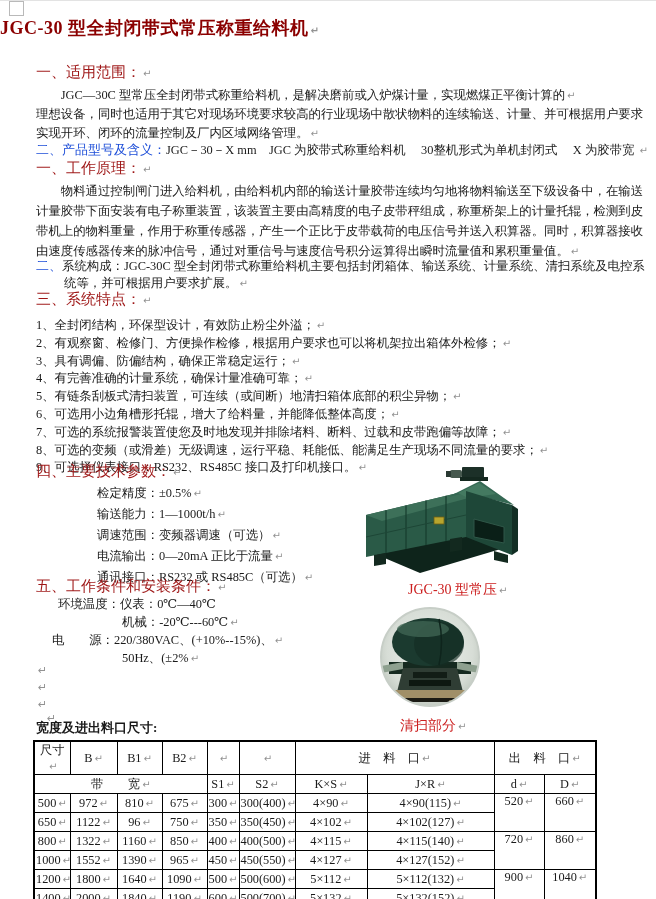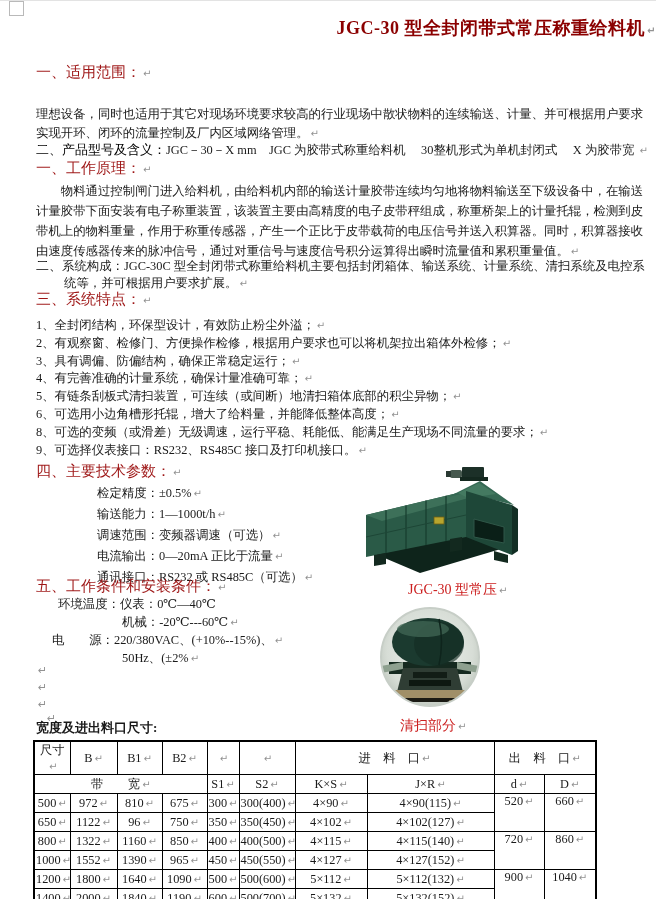--- a/index.html
+++ b/index.html
@@ -3,24 +3,24 @@
 <meta charset="utf-8">
 <style>
   html,body{margin:0;padding:0;}
   body{
     width:656px;height:899px;background:#ffffff;overflow:hidden;
     font-family:"Liberation Serif","DejaVu Serif",serif;color:#1a1a1a;
     border-top:1px solid #e3e3e3;
   }
   .page{position:relative;width:656px;height:899px;}
   .corner{position:absolute;left:9px;top:0;width:13px;height:13px;border:1px solid #b9b9b9;background:#fff;}
-  .title{position:absolute;top:15px;left:0;width:100%;text-align:right;
+  .title{position:absolute;top:15px;left:0;width:100%;text-align:left;
          font-size:18px;font-weight:bold;color:#8b0000;letter-spacing:.5px;}
   .h{position:absolute;left:36px;white-space:nowrap;font-size:15px;color:#9e1616;}
-  .h-inline{font-size:13px;color:#000000;}
+  .h-inline{font-size:13px;color:#1d4ed8;}
   .line{position:absolute;left:36px;white-space:nowrap;font-size:12.4px;}
   .list{position:absolute;left:36px;white-space:nowrap;font-size:12.4px;}
   .list > div{white-space:nowrap;}
   .features{top:316px;line-height:17.8px;}
   .params{top:482px;left:58px;line-height:20px;margin-left:39px;}
   .pc{color:#929292;font-size:10px;margin-left:2px;font-family:"DejaVu Sans",sans-serif;}
   .pmark{position:absolute;color:#929292;font-size:11px;font-family:"DejaVu Sans",sans-serif;}
   .cap{position:absolute;white-space:nowrap;font-size:14px;color:#cc2020;}
   .intro{position:absolute;left:36px;top:718px;font-size:13px;font-weight:bold;white-space:nowrap;}
   .fig{position:absolute;}
@@ -35,20 +35,21 @@
 </head>
 <body>
 
 <div class="page">
 
   <div class="corner"></div>
 
   <div class="title">JGC-30 型全封闭带式常压称重给料机<span class="pc">↵</span></div>
 
   <div class="h" style="top:62px">一、适用范围：<span class="pc">↵</span></div>
+  <div class="line" style="top:86px">　　JGC—30C 型常压全封闭带式称重给料机，是解决磨前或入炉煤计量，实现燃煤正平衡计算的<span class="pc">↵</span></div>
   <div class="line" style="top:105px">理想设备，同时也适用于其它对现场环境要求较高的行业现场中散状物料的连续输送、计量、并可根据用户要求</div>
   <div class="line" style="top:124px">实现开环、闭环的流量控制及厂内区域网络管理。<span class="pc">↵</span></div>
 
   <div class="line" style="top:140px">
     <span class="h-inline">二、产品型号及含义：</span><span>JGC－30－X mm　JGC 为胶带式称重给料机　 30整机形式为单机封闭式　 X 为胶带宽</span>
   <span class="pc">↵</span></div>
 
   <div class="h" style="top:158px">一、工作原理：<span class="pc">↵</span></div>
   <div class="line" style="top:182px">　　物料通过控制闸门进入给料机，由给料机内部的输送计量胶带连续均匀地将物料输送至下级设备中，在输送</div>
   <div class="line" style="top:202px">计量胶带下面安装有电子称重装置，该装置主要由高精度的电子皮带秤组成，称重桥架上的计量托辊，检测到皮</div>
@@ -61,20 +62,21 @@
   <div class="line" style="top:274px;left:64px">统等，并可根据用户要求扩展。<span class="pc">↵</span></div>
 
   <div class="h" style="top:289px">三、系统特点：<span class="pc">↵</span></div>
   <div class="list features">
     <div>1、全封闭结构，环保型设计，有效防止粉尘外溢；<span class="pc">↵</span></div>
     <div>2、有观察窗、检修门、方便操作检修，根据用户要求也可以将机架拉出箱体外检修；<span class="pc">↵</span></div>
     <div>3、具有调偏、防偏结构，确保正常稳定运行；<span class="pc">↵</span></div>
     <div>4、有完善准确的计量系统，确保计量准确可靠；<span class="pc">↵</span></div>
     <div>5、有链条刮板式清扫装置，可连续（或间断）地清扫箱体底部的积尘异物；<span class="pc">↵</span></div>
     <div>6、可选用小边角槽形托辊，增大了给料量，并能降低整体高度；<span class="pc">↵</span></div>
+    <div>7、可选的系统报警装置使您及时地发现并排除堵料、断料、过载和皮带跑偏等故障；<span class="pc">↵</span></div>
     <div>8、可选的变频（或滑差）无级调速，运行平稳、耗能低、能满足生产现场不同流量的要求；<span class="pc">↵</span></div>
     <div>9、可选择仪表接口：RS232、RS485C 接口及打印机接口。<span class="pc">↵</span></div>
   </div>
 
   <div class="h" style="top:461px">四、主要技术参数：<span class="pc">↵</span></div>
   <div class="list params">
     <div>检定精度：±0.5%<span class="pc">↵</span></div>
     <div>输送能力：1—1000t/h<span class="pc">↵</span></div>
     <div>调速范围：变频器调速（可选）<span class="pc">↵</span></div>
     <div>电流输出：0—20mA 正比于流量<span class="pc">↵</span></div>

